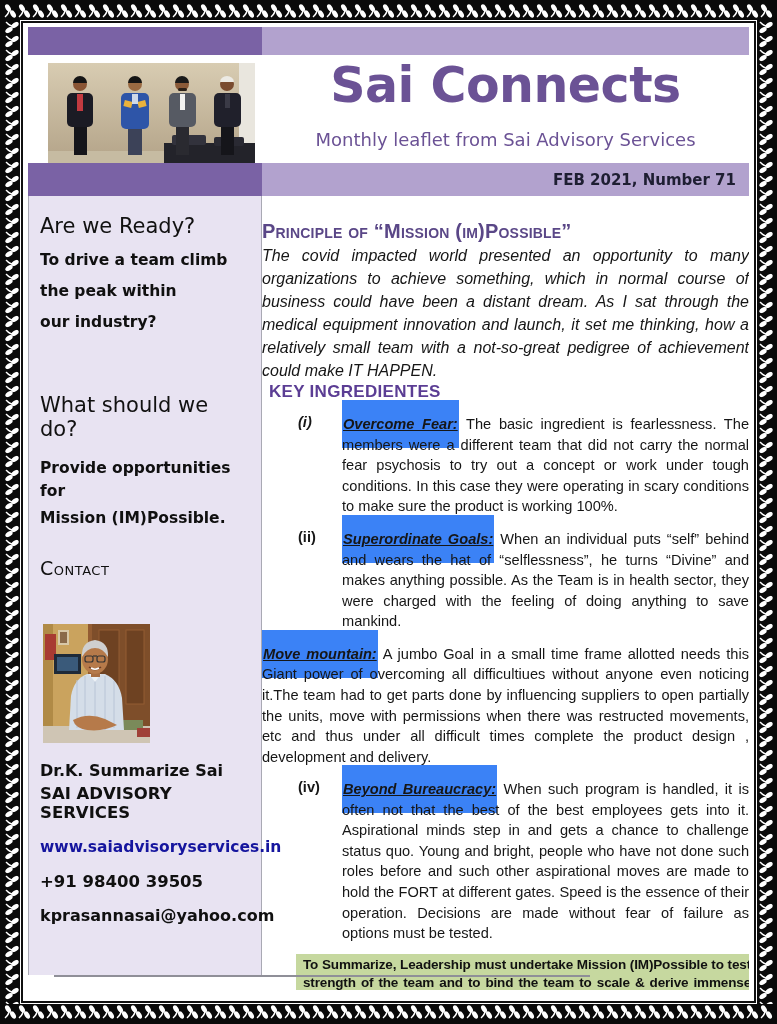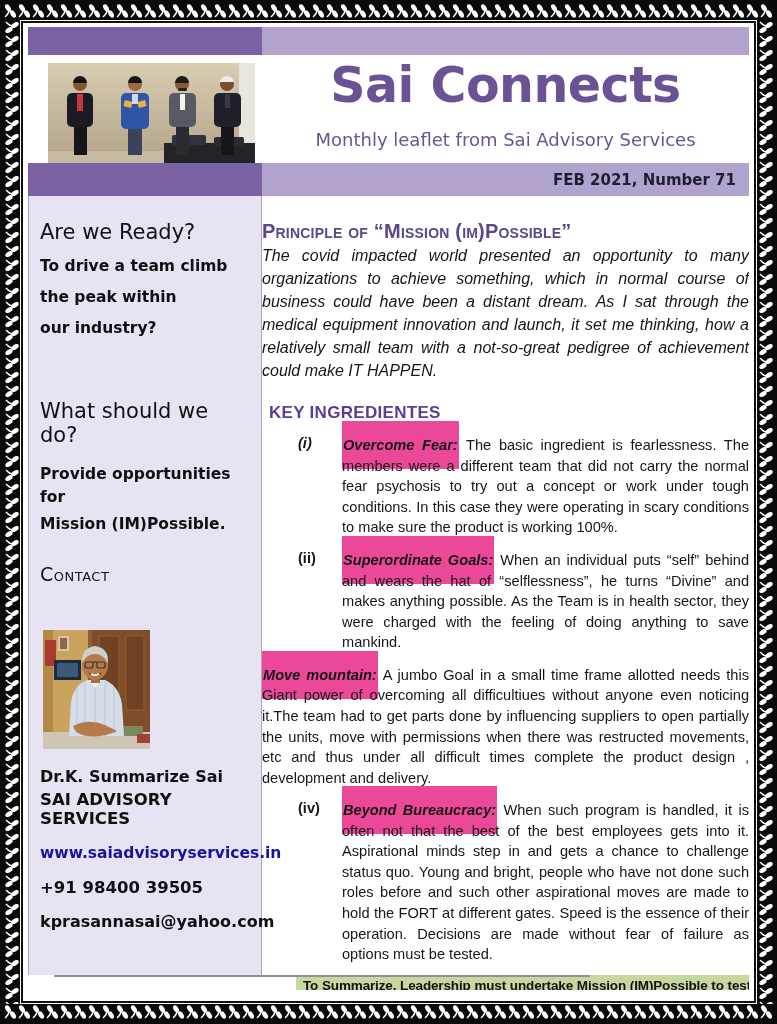--- a/index.html
+++ b/index.html
@@ -23,45 +23,45 @@
   .title-wrap{position:absolute;left:262px;top:57px;width:487px;text-align:center;}
   .title{font-family:"DejaVu Sans",sans-serif;font-size:49px;font-weight:600;color:#6b5295;letter-spacing:-0.5px;}
   .subtitle{margin-top:15px;font-family:"DejaVu Sans",sans-serif;font-size:18px;color:#6b5295;}
   .photo-group{position:absolute;left:48px;top:63px;width:207px;height:100px;}
   
   .sidebar{position:absolute;left:28px;top:196px;width:234px;height:779px;background:#e8e3f2;
            border-left:1px solid #a9a9b4;border-right:1px solid #a9a9b4;box-sizing:border-box;
            padding:0 11px;color:#101010;}
   .sb-h{font-family:"DejaVu Sans",sans-serif;font-size:21px;font-weight:400;color:#111;}
   .sb-bold{font-family:"DejaVu Sans",sans-serif;font-size:15.5px;font-weight:700;}
-  #q1h{margin-top:24px;}
+  #q1h{margin-top:18px;}
   .q1-line{margin-top:13px;}
   #q2h{margin-top:62px;}
   .q2-line{margin-top:4px;line-height:23px;}
   #q2 .q2-line:first-child{margin-top:16px;}
   .contact-h{margin-top:27px;font-family:"DejaVu Sans",sans-serif;font-size:19px;font-weight:400;
              font-variant-caps:small-caps;letter-spacing:0.5px;}
   .photo-portrait{margin-top:45px;margin-left:3px;width:107px;height:119px;display:block;}
   .ct{font-family:"DejaVu Sans",sans-serif;font-weight:700;font-size:16px;}
   #ct-name{margin-top:18px;}
   #ct-co{margin-top:4px;font-size:16.5px;}
   #ct-web{margin-top:16px;font-size:15.5px;color:#15159e;cursor:pointer;}
   #ct-ph{margin-top:16px;font-size:16.5px;}
   #ct-em{margin-top:15px;font-size:16px;}
   
   .main{position:absolute;left:262px;top:196px;width:487px;height:794px;overflow:hidden;color:#161616;}
   .m-h1{margin-top:24px;font-family:"Liberation Sans",sans-serif;font-size:20px;font-weight:700;
         color:#5a4787;font-variant-caps:small-caps;letter-spacing:0.2px;}
   .m-intro{margin-top:1px;font-size:16px;line-height:1.44;text-align:justify;font-style:italic;}
-  .m-h2{margin-top:21px;margin-left:7px;font-size:17px;font-weight:700;color:#5b3d94;letter-spacing:0.3px;}
+  .m-h2{margin-left:7px;font-size:17px;font-weight:700;color:#5b3d94;letter-spacing:0.3px;}
   .item{display:flex;margin-top:12px;}
   .item .num{flex:0 0 44px;margin-left:36px;font-size:14.6px;font-weight:700;}
   .item.it-first .num{font-style:italic;}
   .item .txt{flex:1;font-size:14.6px;line-height:1.41;text-align:justify;}
-  .hl{background:#ec4899;font-weight:700;font-style:italic;padding:16px 1px;}
+  .hl{background:#3b82f6;font-weight:700;font-style:italic;padding:16px 1px;text-decoration:underline;}
   .summary{margin:10px -9px 0 34px;background:#c6d89f;font-weight:700;font-size:13.5px;line-height:1.36;
            color:#111;text-align:justify;padding:2px 7px 4px 7px;letter-spacing:-0.15px;}
   .bottom-line{position:absolute;left:54px;top:975px;width:536px;height:2px;background:#8f8f98;}
 </style>
 </head>
 <body>
 
 <div class="page">
 
   <svg class="band b-top" width="771" height="17">

